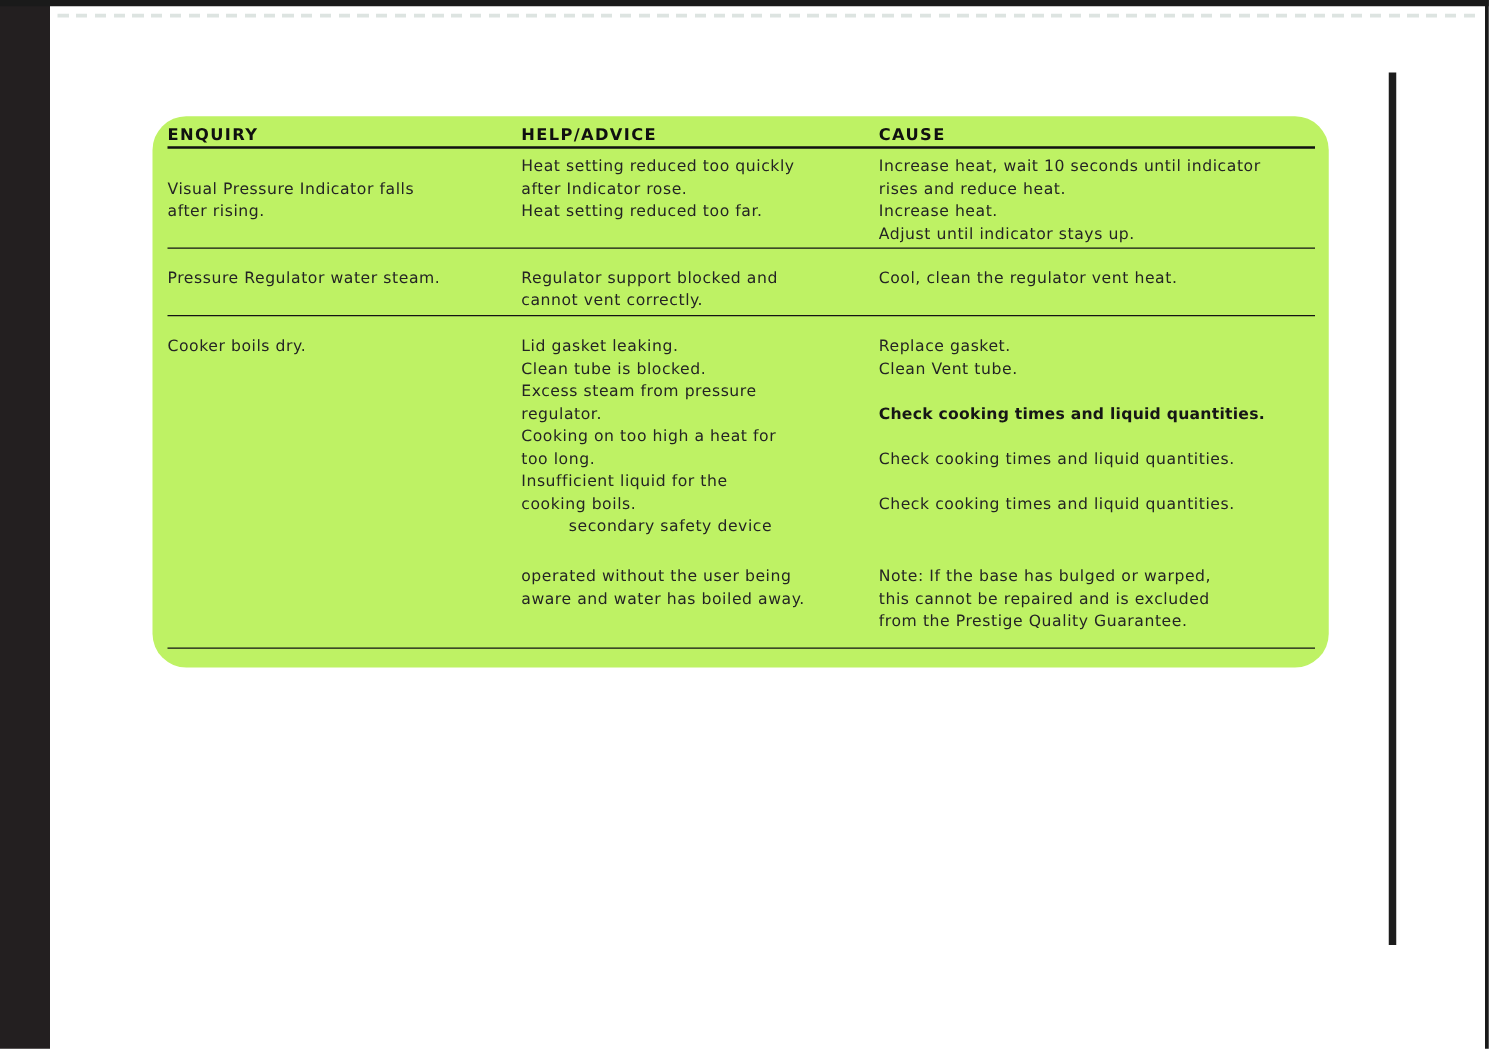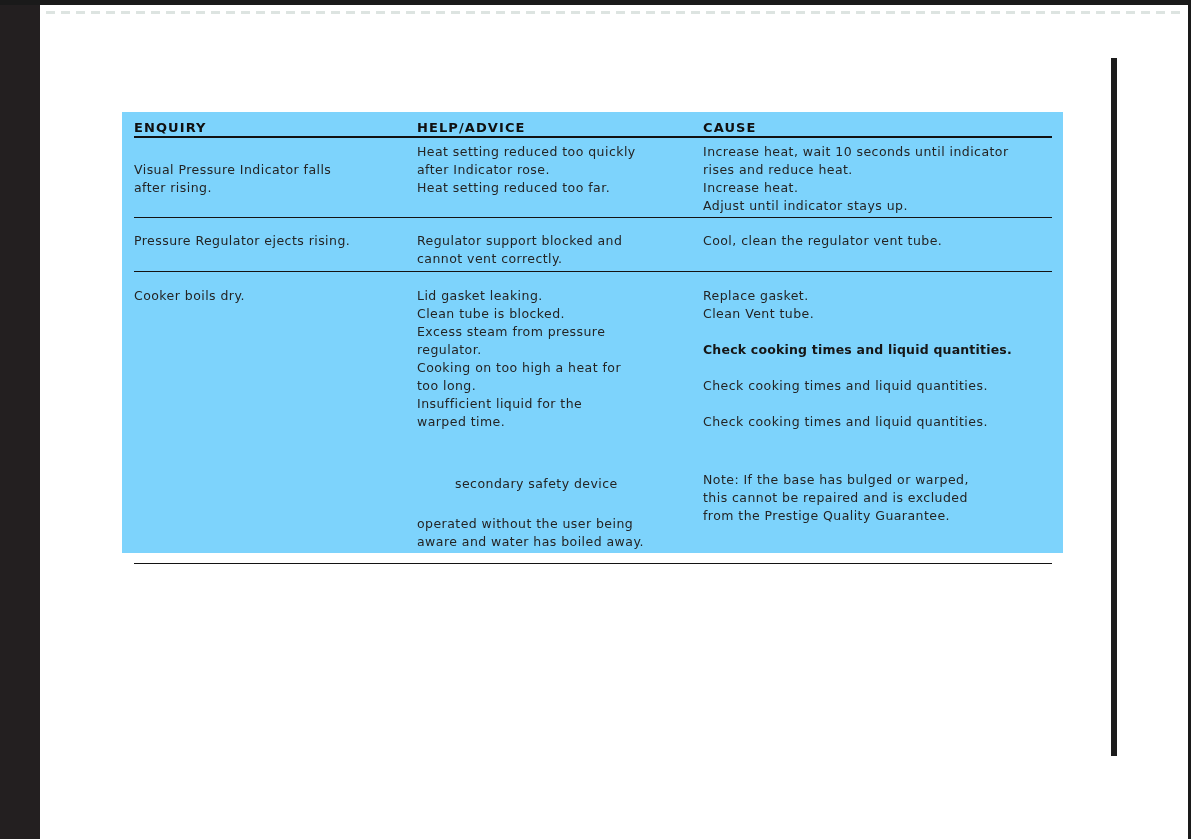--- a/index.html
+++ b/index.html
@@ -15,47 +15,48 @@
   
   .left-strip  { position: absolute; left: 0; top: 0; width: 40px; height: 839px; background: #231f20; }
   .top-border  { position: absolute; left: 0; top: 0; width: 1191px; height: 5px; background: #1a1a1a; }
   .right-border{ position: absolute; left: 1188px; top: 0; width: 3px; height: 839px; background: #1a1a1a; }
   .perforation { position: absolute; left: 46px; top: 11px; right: 8px; height: 3px;
                  background: repeating-linear-gradient(to right, #dde4e1 0 9px, transparent 9px 15px); }
   .margin-bar  { position: absolute; left: 1111px; top: 58px; width: 6px; height: 698px; background: #1c1c1c; }
 
   
   .tbl {
-    position: absolute; left: 122px; top: 112px;
+    position: absolute; left: 122px; top: 93px;
     width: 941px; height: 441px;
-    background: #7dd3fc;
+    background: #bef264;
     color: #242424;
     font-size: 12.5px;
     letter-spacing: 0.45px;
+    border-radius: 27px;
   }
   .hdr {
     display: grid; grid-template-columns: 283px 286px 348px;
     padding: 7px 11px 0 12px;
     font-size: 13px; font-weight: bold; letter-spacing: 1.1px; color: #101010;
     line-height: 17px;
   }
   .hdr-rule { height: 2px; background: #111; margin: 0 11px 0 12px; }
 
   .row {
     display: grid; grid-template-columns: 283px 286px 348px;
     margin: 0 11px 0 12px;
     border-bottom: 1px solid #131313;
   }
   .row-1 { padding-top: 5px;  padding-bottom: 2px; }
   .row-2 { padding-top: 14px; padding-bottom: 3px; }
   .row-3 { padding-top: 15px; padding-bottom: 16px; }
 
   .ln { height: 18px; line-height: 18px; white-space: nowrap; }
   .bold   { font-weight: bold; letter-spacing: 0.2px; color: #161616; }
-  .indent { padding-left: 38px; margin-top: 44px; }
+  .indent { padding-left: 38px; }
   .nudge  { position: relative; top: 4px; }
 </style>
 </head>
 <body>
 
 <div class="page">
 
   <div class="left-strip"></div>
   <div class="top-border"></div>
   <div class="perforation"></div>
@@ -85,44 +86,44 @@
       <div>
         <div class="ln">Increase heat, wait 10 seconds until indicator</div>
         <div class="ln">rises and reduce heat.</div>
         <div class="ln">Increase heat.</div>
         <div class="ln">Adjust until indicator stays up.</div>
       </div>
     </div>
 
     <div class="row row-2">
       <div>
-        <div class="ln">Pressure Regulator ejects rising.</div>
+        <div class="ln">Pressure Regulator water steam.</div>
       </div>
       <div>
         <div class="ln">Regulator support blocked and</div>
         <div class="ln">cannot vent correctly.</div>
       </div>
       <div>
-        <div class="ln">Cool, clean the regulator vent tube.</div>
+        <div class="ln">Cool, clean the regulator vent heat.</div>
       </div>
     </div>
 
     <div class="row row-3">
       <div>
         <div class="ln">Cooker boils dry.</div>
       </div>
       <div>
         <div class="ln">Lid gasket leaking.</div>
         <div class="ln">Clean tube is blocked.</div>
         <div class="ln">Excess steam from pressure</div>
         <div class="ln">regulator.</div>
         <div class="ln">Cooking on too high a heat for</div>
         <div class="ln">too long.</div>
         <div class="ln">Insufficient liquid for the</div>
-        <div class="ln">warped time.</div>
+        <div class="ln">cooking boils.</div>
         <div class="ln indent">secondary safety device</div>
         <div class="ln"></div>
         <div class="ln nudge">operated without the user being</div>
         <div class="ln nudge">aware and water has boiled away.</div>
       </div>
       <div>
         <div class="ln">Replace gasket.</div>
         <div class="ln">Clean Vent tube.</div>
         <div class="ln"></div>
         <div class="ln bold">Check cooking times and liquid quantities.</div>

